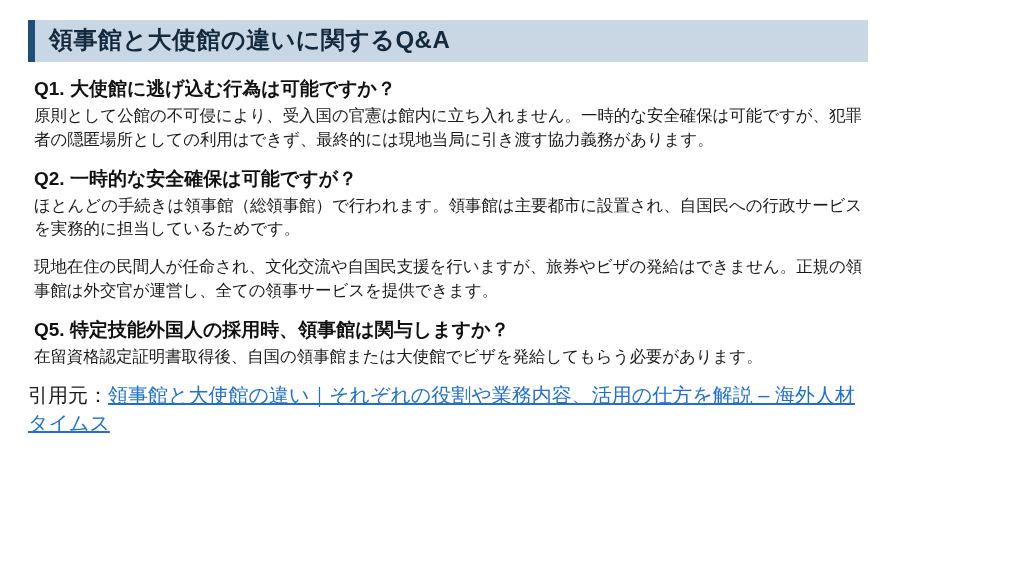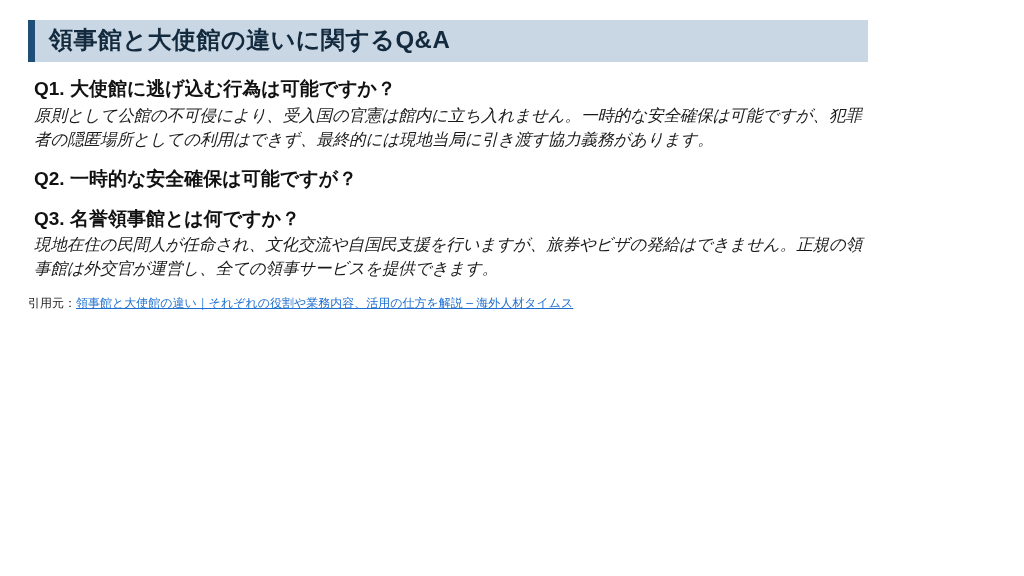--- a/index.html
+++ b/index.html
@@ -48,25 +48,24 @@
     font-weight: bold;
     color: #111111;
     margin-bottom: 2px;
     line-height: 1.35;
   }
   .a-line {
     font-size: 16.5px;
     color: #1a1a1a;
     line-height: 1.45;
     letter-spacing: -0.1px;
-    font-style: italic;
   }
   .source-row {
     margin-top: 0;
-    font-size: 12px;
+    font-size: 20px;
     color: #1a1a1a;
     line-height: 1.4;
   }
   .source-label {
     color: #1a1a1a;
   }
   .source-link {
     color: #1f6fd0;
     text-decoration: underline;
     cursor: pointer;
@@ -83,28 +82,32 @@
 
   <div class="qa-list">
 
     <div class="qa-item">
       <div class="q-line">Q1. 大使館に逃げ込む行為は可能ですか？</div>
       <div class="a-line">原則として公館の不可侵により、受入国の官憲は館内に立ち入れません。一時的な安全確保は可能ですが、犯罪者の隠匿場所としての利用はできず、最終的には現地当局に引き渡す協力義務があります。</div>
     </div>
 
     <div class="qa-item">
       <div class="q-line">Q2. 一時的な安全確保は可能ですが？</div>
+      <div class="a-line">ほとんどの手続きは領事館（総領事館）で行われます。領事館は主要都市に設置され、自国民への行政サービスを実務的に担当しているためです。</div>
     </div>
 
     <div class="qa-item">
-      <div class="q-line">Q3. 名誉領事館とは何ですか？</div>
       <div class="a-line">現地在住の民間人が任命され、文化交流や自国民支援を行いますが、旅券やビザの発給はできません。正規の領事館は外交官が運営し、全ての領事サービスを提供できます。</div>
     </div>
 
 
+    <div class="qa-item last">
+      <div class="q-line">Q5. 特定技能外国人の採用時、領事館は関与しますか？</div>
+      <div class="a-line">在留資格認定証明書取得後、自国の領事館または大使館でビザを発給してもらう必要があります。</div>
+    </div>
 
   </div>
 
   <div class="source-row">
     <span class="source-label">引用元：</span><span class="source-link">領事館と大使館の違い｜それぞれの役割や業務内容、活用の仕方を解説 – 海外人材タイムス</span>
   </div>
 
 </div>
 
 </body></html>

